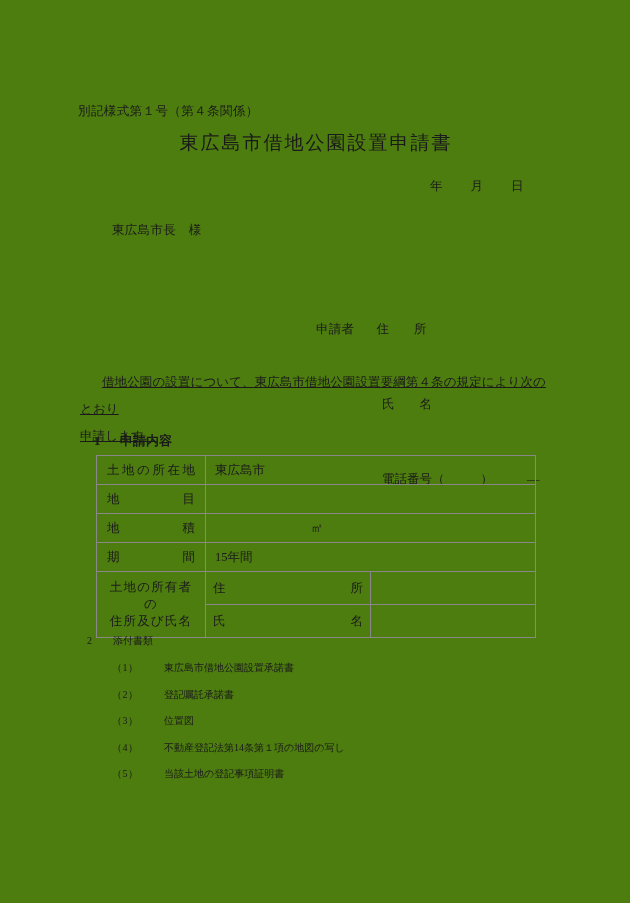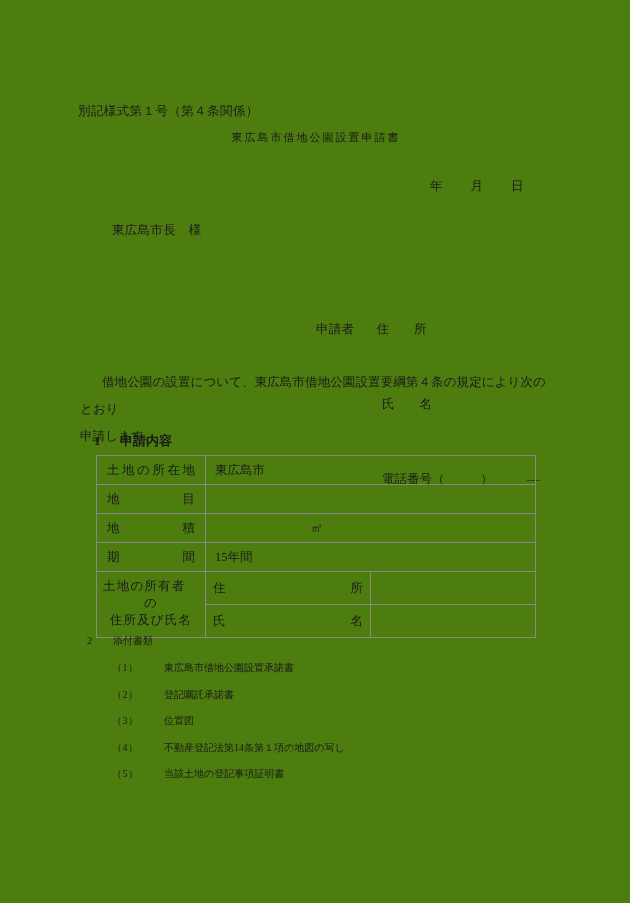--- a/index.html
+++ b/index.html
@@ -27,21 +27,21 @@
   .form-no {
     left: 78px; top: 103px;
     font-size: 12.5px;
     letter-spacing: 0.4px;
   }
 
   .doc-title {
     left: 0; top: 130px;
     width: 630px;
     text-align: center;
-    font-size: 11px;
+    font-size: 19px;
     letter-spacing: 2.0px;
     text-indent: 2.0px;
   }
 
   .date-line {
     left: 0; top: 178px;
     width: 568px;
     font-size: 12.5px;
   }
   .date-line .inner {
@@ -67,20 +67,21 @@
   .applicant-block .sp3 { display: inline-block; width: 22px; }
   .applicant-block .sp-paren { display: inline-block; width: 36px; }
   .applicant-block .sp-dash { display: inline-block; width: 34px; }
 
   .body-para {
     left: 80px; top: 369px;
     width: 470px;
     font-size: 12.5px;
     line-height: 27px;
     letter-spacing: 0.1px;
+    text-decoration: underline;
   }
   .body-para .p1 { display: block; text-indent: 22px; }
   .body-para .p2 { display: block; }
 
   .section-1 {
     left: 94px; top: 432px;
     font-size: 13px;
     font-weight: bold;
   }
   .section-1 .num { display: inline-block; width: 26px; }
@@ -99,24 +100,23 @@
     padding: 0 8px;
     height: 28px;
     vertical-align: middle;
   }
   .form-table td.lbl {
     width: 88px;
     text-align: justify;
     text-align-last: justify;
     padding: 0 10px;
     letter-spacing: 0px;
-    font-family: Liberation Mono, monospace;
   }
   .form-table td.lbl-2line {
-    text-align: left;
+    text-align: center;
     text-align-last: center;
     line-height: 17px;
     padding: 3px 6px;
   }
   .form-table td.lbl-2line span { display: block; letter-spacing: 1.2px; }
   .form-table td.sublbl {
     width: 46px;
     text-align: justify;
     text-align-last: justify;
     padding: 0 7px;

